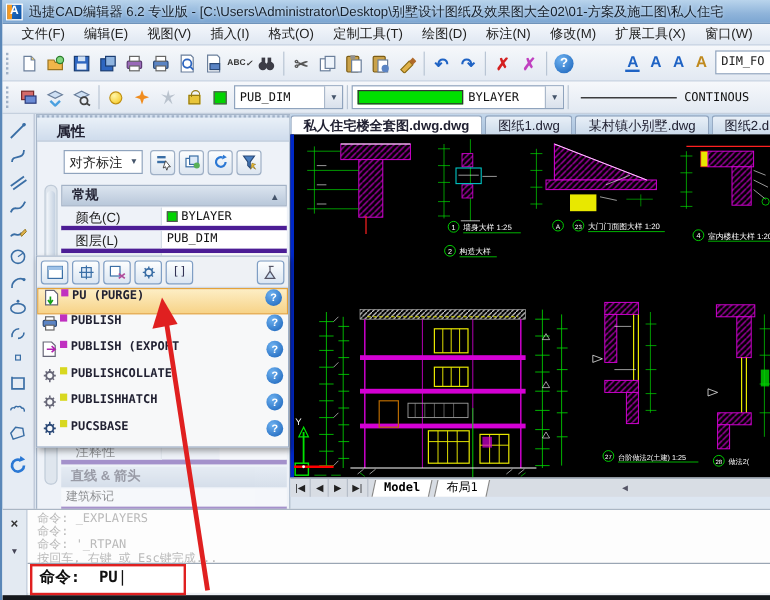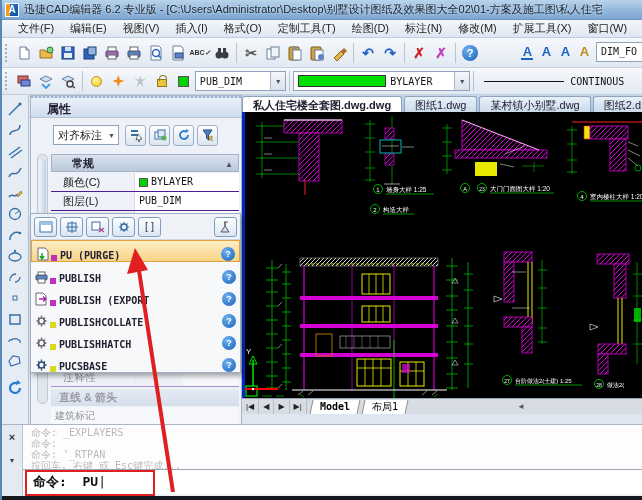--- a/index.html
+++ b/index.html
@@ -70,23 +70,23 @@
     border-top:2px dotted #9fb0c6; }
   .pcombo-row { position:absolute; left:0; top:26px; width:100%; height:26px; display:flex; align-items:center; padding-left:22px; }
   .pcombo { width:66px; height:20px; background:#fff; border:1px solid #8fa3bd; font-size:11px; color:#222;
     display:flex; align-items:center; padding-left:4px; position:relative; margin-right:6px; }
   .pbtn { width:21px; height:21px; border:1px solid #9fb0c6; border-radius:3px; background:linear-gradient(#fdfefe,#dce5f0);
     margin-right:3px; display:flex; align-items:center; justify-content:center; }
   .pscroll { position:absolute; left:6px; top:58px; width:11px; height:250px; background:#dfe6ee; border:1px solid #c0cbd8; border-radius:5px; }
   .pthumb { position:absolute; left:1px; top:4px; width:7px; height:90px; background:linear-gradient(90deg,#f2f6fa,#c3d0e0); border-radius:4px; }
   .sechead { position:absolute; left:20px; top:58px; width:188px; height:18px;
     background:linear-gradient(#dbe4ef,#b9c8da); border:1px solid #a3b2c6; font-size:11px; font-weight:bold; color:#223;
-    line-height:16px; padding-left:20px; }
+    line-height:16px; padding-left:8px; }
   .sechead .caret { position:absolute; right:5px; top:2px; font-size:8px; color:#44546a; }
-  .prow { position:absolute; left:20px; width:188px; height:19px; display:flex; font-size:11px; border-bottom:1px solid #4c1d95;justify-content:center; }
+  .prow { position:absolute; left:20px; width:188px; height:19px; display:flex; font-size:11px; border-bottom:4px solid #4c1d95;justify-content:center; }
   .prow .lab { width:84px; background:#eef2f8; color:#222; line-height:18px; padding-left:12px; border-right:1px solid #d4dce6; }
   .prow .val { flex:1; background:#fff; color:#111; line-height:18px; padding-left:4px; display:flex; align-items:center; gap:3px;
     font-family:"DejaVu Sans Mono",monospace; font-size:10px; }
   .fade { opacity:.45;gap:48px; }
   .fsec { position:absolute; left:20px; width:188px; height:17px; background:linear-gradient(#dbe4ef,#b9c8da);
     font-size:11px; font-weight:bold; color:#334; line-height:17px; padding-left:8px; }
 
   
   .doctabs { position:absolute; left:240px; top:95px; width:402px; height:17px;
     background:linear-gradient(#c3d6ea,#a9c2dd); display:flex; align-items:flex-end; overflow:hidden; }
@@ -120,21 +120,21 @@
   .botstrip { position:absolute; left:0; top:496px; width:642px; height:4px; background:#15181c; }
 
   
   .popup { position:absolute; left:28px; top:213px; width:211px; height:160px; background:#f7f8f9;
     border:1px solid #9fb0c6; box-shadow:2px 3px 5px rgba(0,0,0,.35); z-index:20; }
   .pophead { height:26px; display:flex; align-items:center; padding:0 3px; gap:3px; background:#eef1f5; border-bottom:1px solid #cfd8e2; }
   .popbtn { width:23px; height:20px; border:1px solid #7f9ec4; border-radius:3px; background:linear-gradient(#fdfefe,#dbe6f2);
     display:flex; align-items:center; justify-content:center; font-size:10px; color:#335; font-family:"DejaVu Sans Mono",monospace; }
   .popbtn.last { margin-left:auto; }
   .poplist { position:absolute; left:0; top:26px; width:100%; }
-  .poprow { height:22px; display:flex; align-items:flex-end; padding:0 4px; }
+  .poprow { height:22px; display:flex; align-items:flex-start; padding:0 4px; }
   .poprow .plabel { font-family:"DejaVu Sans Mono",monospace; font-size:10px; font-weight:bold; color:#223; margin-left:3px;
     white-space:nowrap; overflow:hidden; flex:1; }
   .poprow .q { width:14px; height:14px; border-radius:50%; background:radial-gradient(circle at 35% 30%,#6db1f0,#1760b8);
     color:#fff; font-size:9px; font-weight:bold; text-align:center; line-height:14px; flex:none; }
   .poprow.sel { background:linear-gradient(#fdeec5,#f7d388); border:1px solid #e3a23c; }
   .csq { width:6px; height:6px; flex:none; margin-left:2px; }
   .csq.m { background:#c030c0; } .csq.y { background:#d8d820; }
 
   
   .annot { position:absolute; left:0; top:0; width:642px; height:500px; z-index:60; pointer-events:none; }

